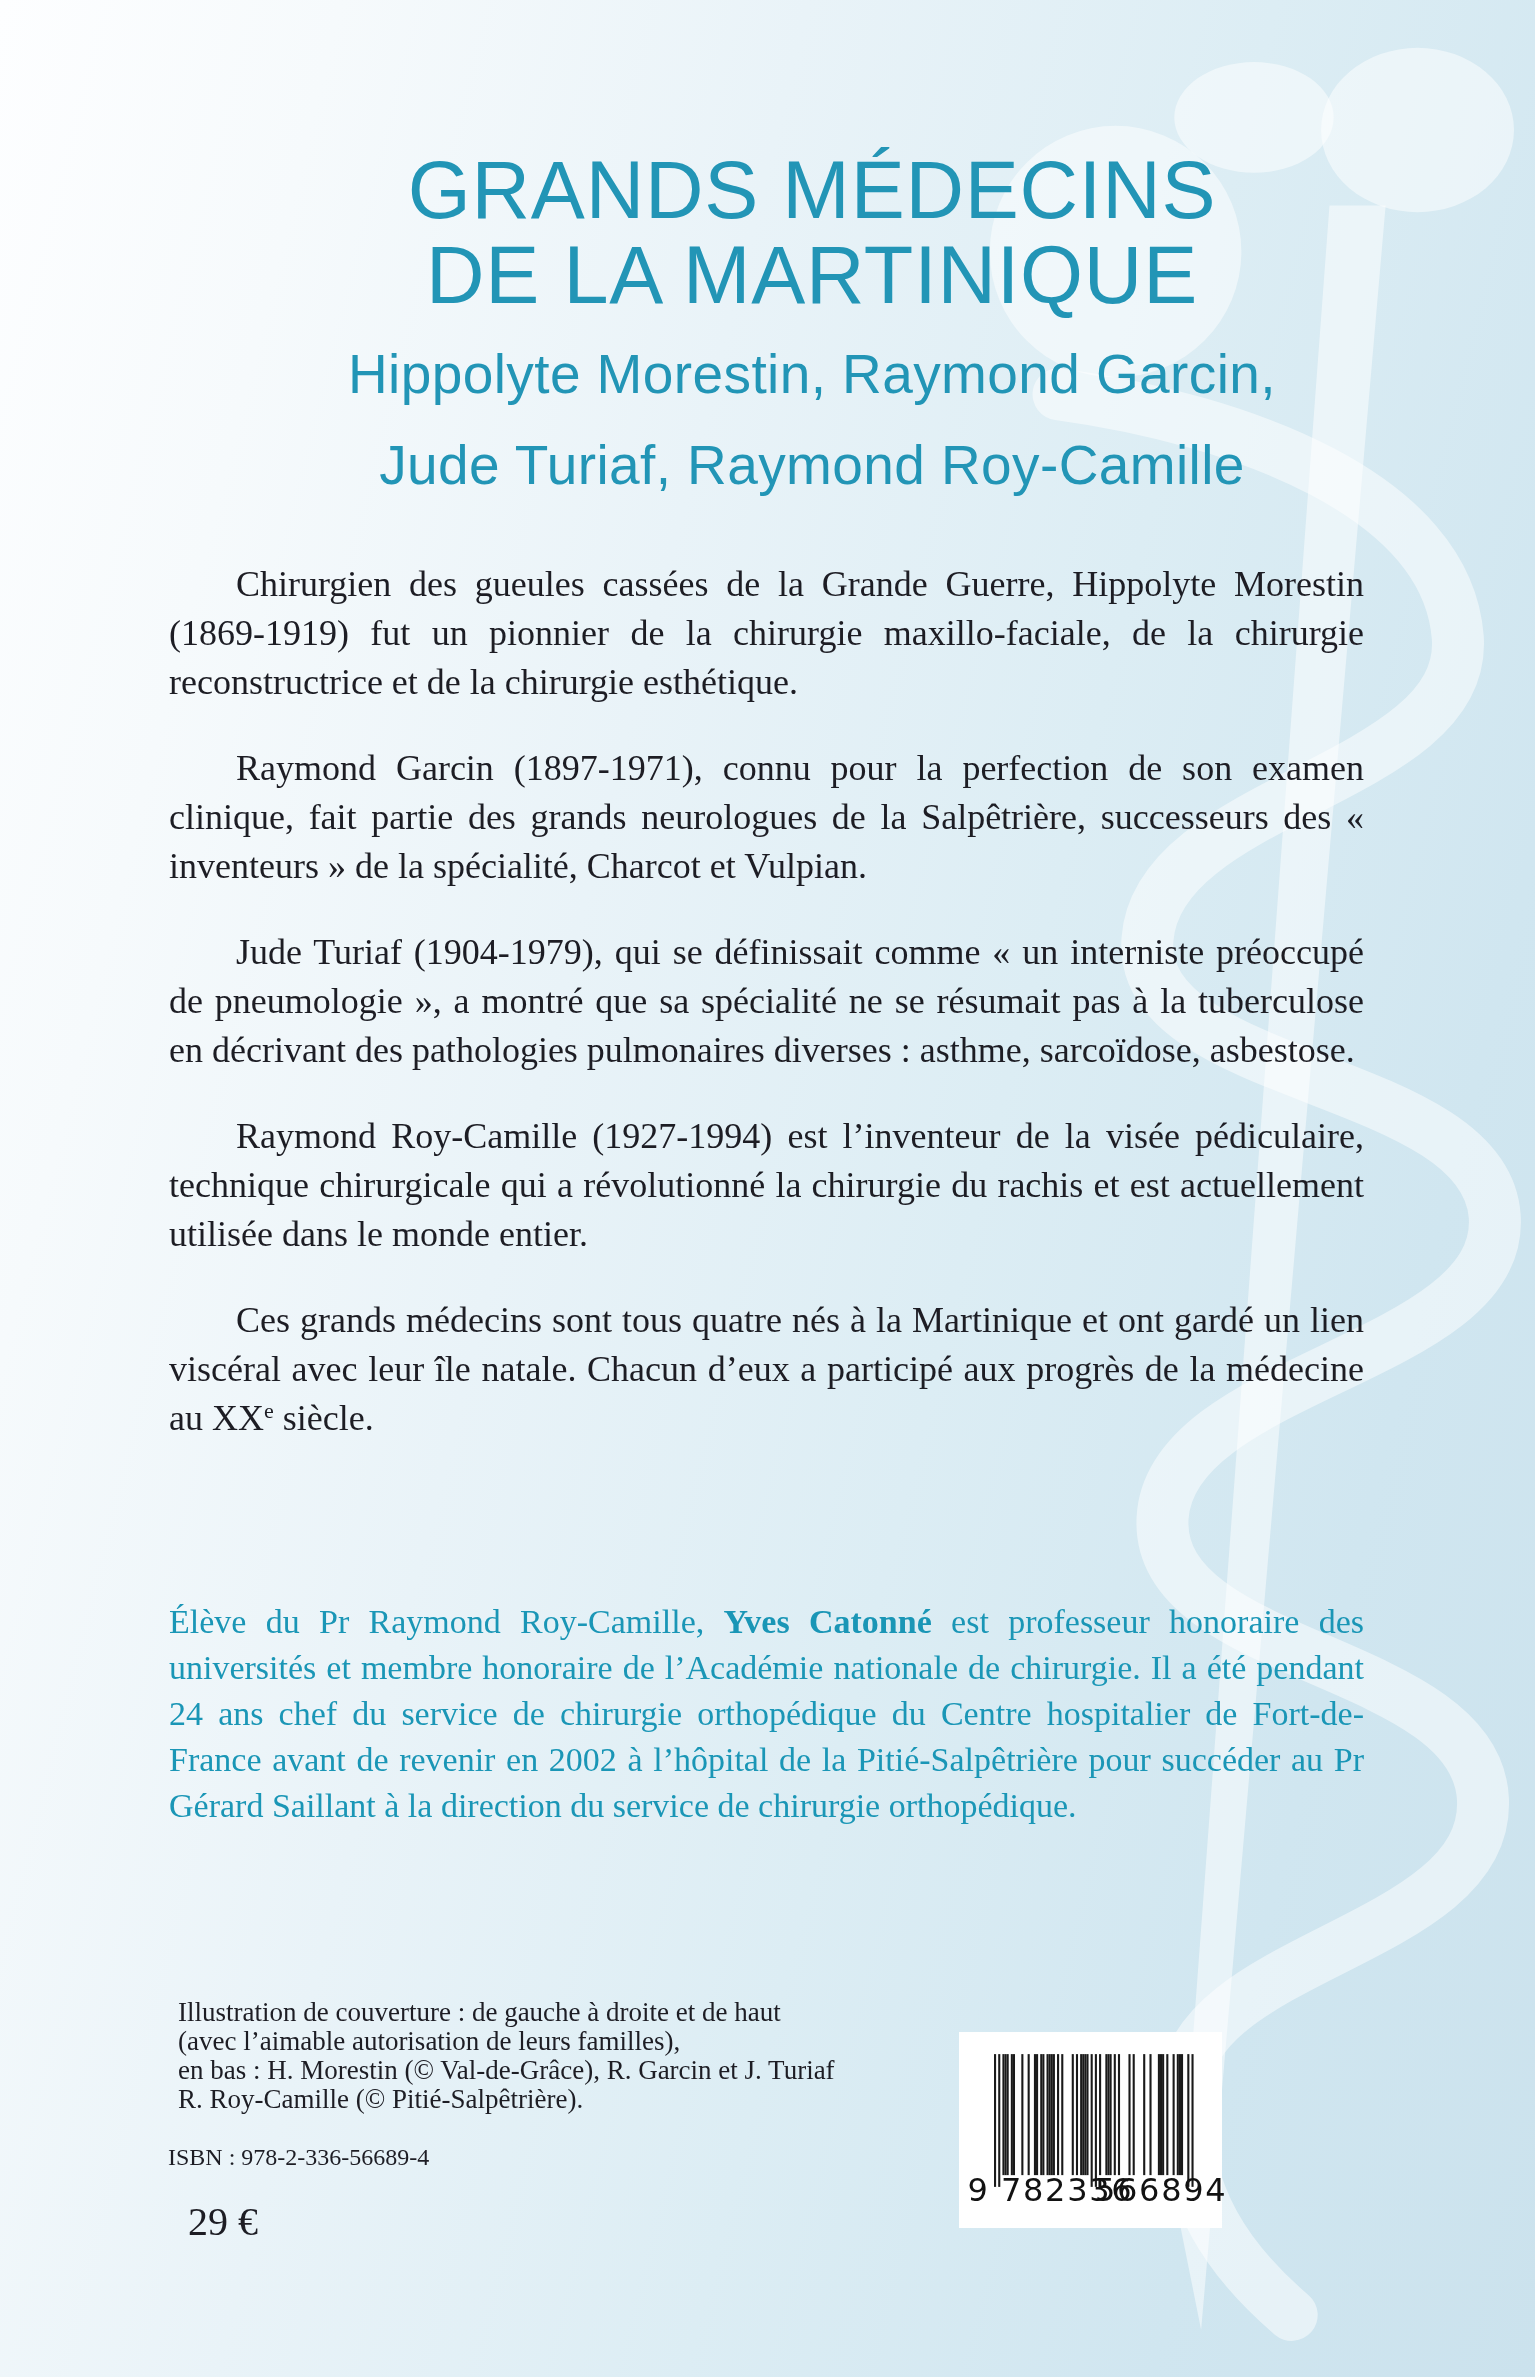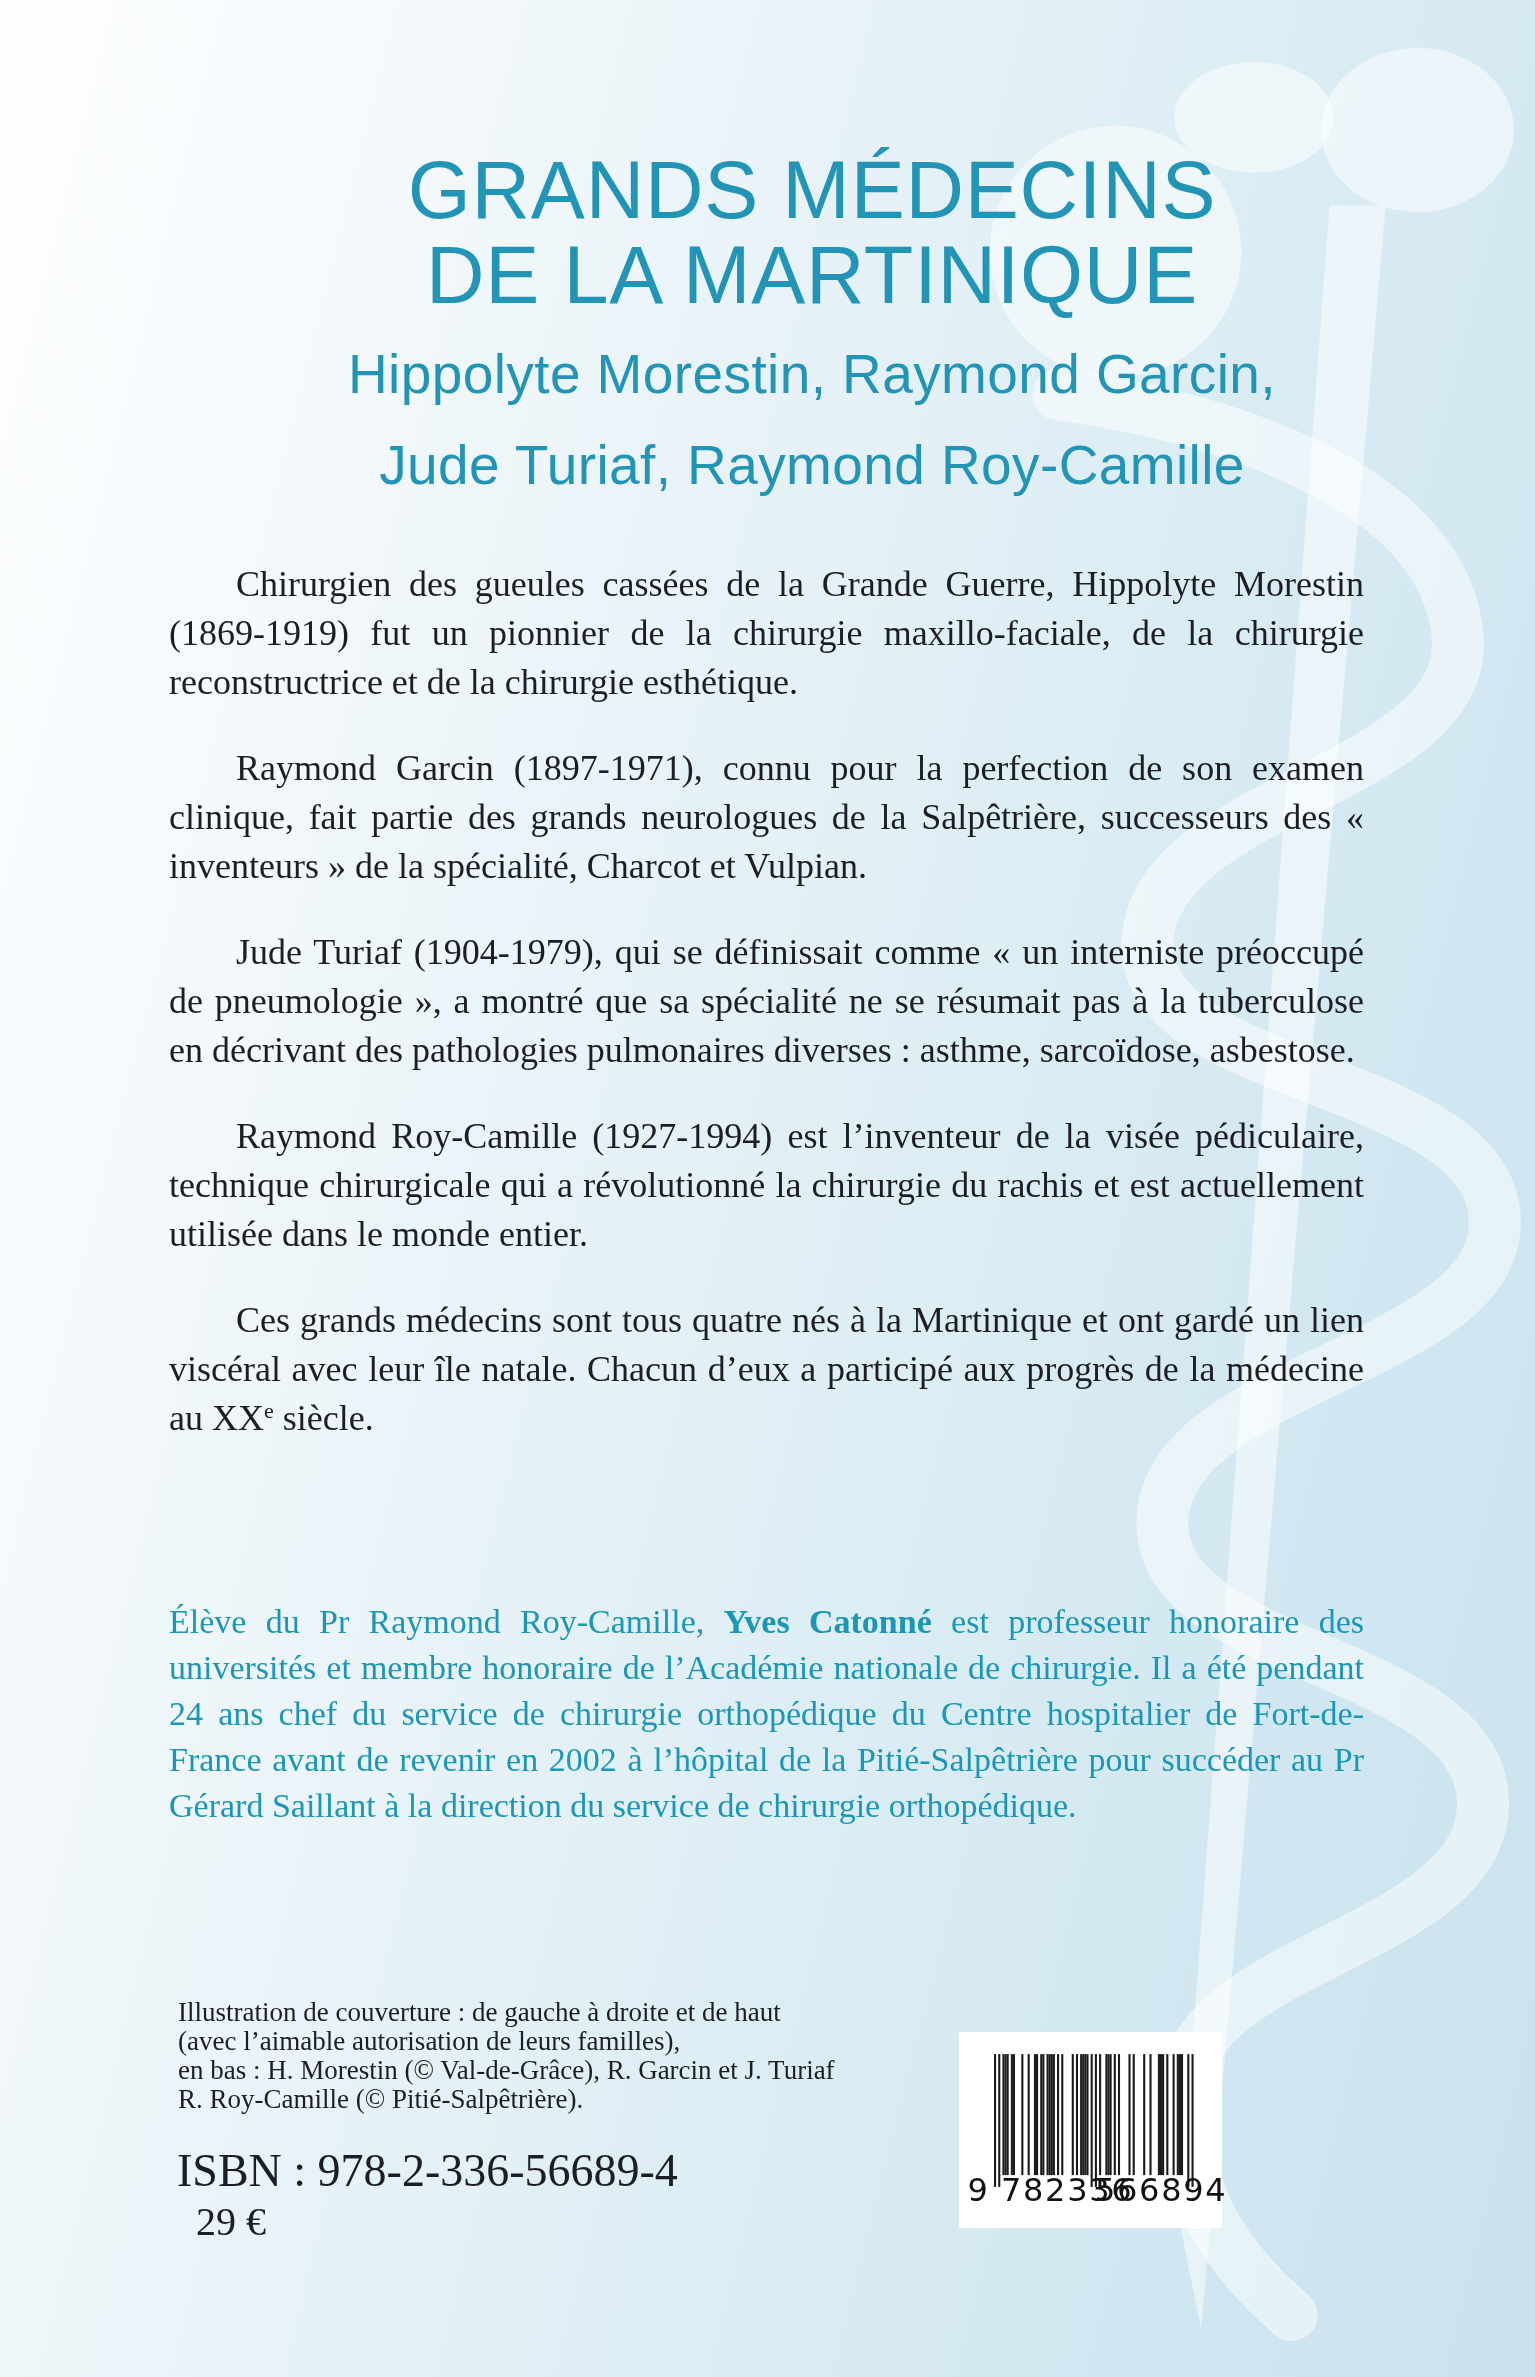--- a/index.html
+++ b/index.html
@@ -18,22 +18,22 @@
   .synopsis{position:absolute;left:169px;top:560px;width:1195px;
     font-size:36px;line-height:49px;text-align:justify;}
   .synopsis p{margin:0 0 37px 0;text-indent:67px;}
   .synopsis sup{font-size:22px;line-height:0;vertical-align:11.7px;}
 
   .bio{position:absolute;left:169px;top:1599px;width:1195px;
     font-size:34px;line-height:46px;color:#1a96b6;text-align:justify;}
   .author-name{font-weight:bold;}
 
   .credits{position:absolute;left:178px;top:1998px;font-size:27px;line-height:29px;}
-  .isbn{position:absolute;left:177px;top:2144px;font-size:46px;}
-  .price{position:absolute;left:196px;top:2198px;font-size:40px;}
+  .isbn{position:absolute;left:168px;top:2144px;font-size:24px;}
+  .price{position:absolute;left:188px;top:2198px;font-size:40px;}
 
   .barcode{position:absolute;left:959px;top:2032px;width:263px;height:196px;background:#ffffff;}
   .barcode svg{position:absolute;left:35px;top:22px;display:block;}
   .bc-digit{position:absolute;top:139px;font-family:"DejaVu Sans",sans-serif;
     font-size:32px;color:#121212;white-space:nowrap;}
   #bc-d0{left:8.4px;}
   #bc-g1{left:42px;width:89px;text-align:center;letter-spacing:1.7px;}
   #bc-g2{left:136px;width:94px;text-align:center;letter-spacing:1.7px;}
 </style>
 </head>

